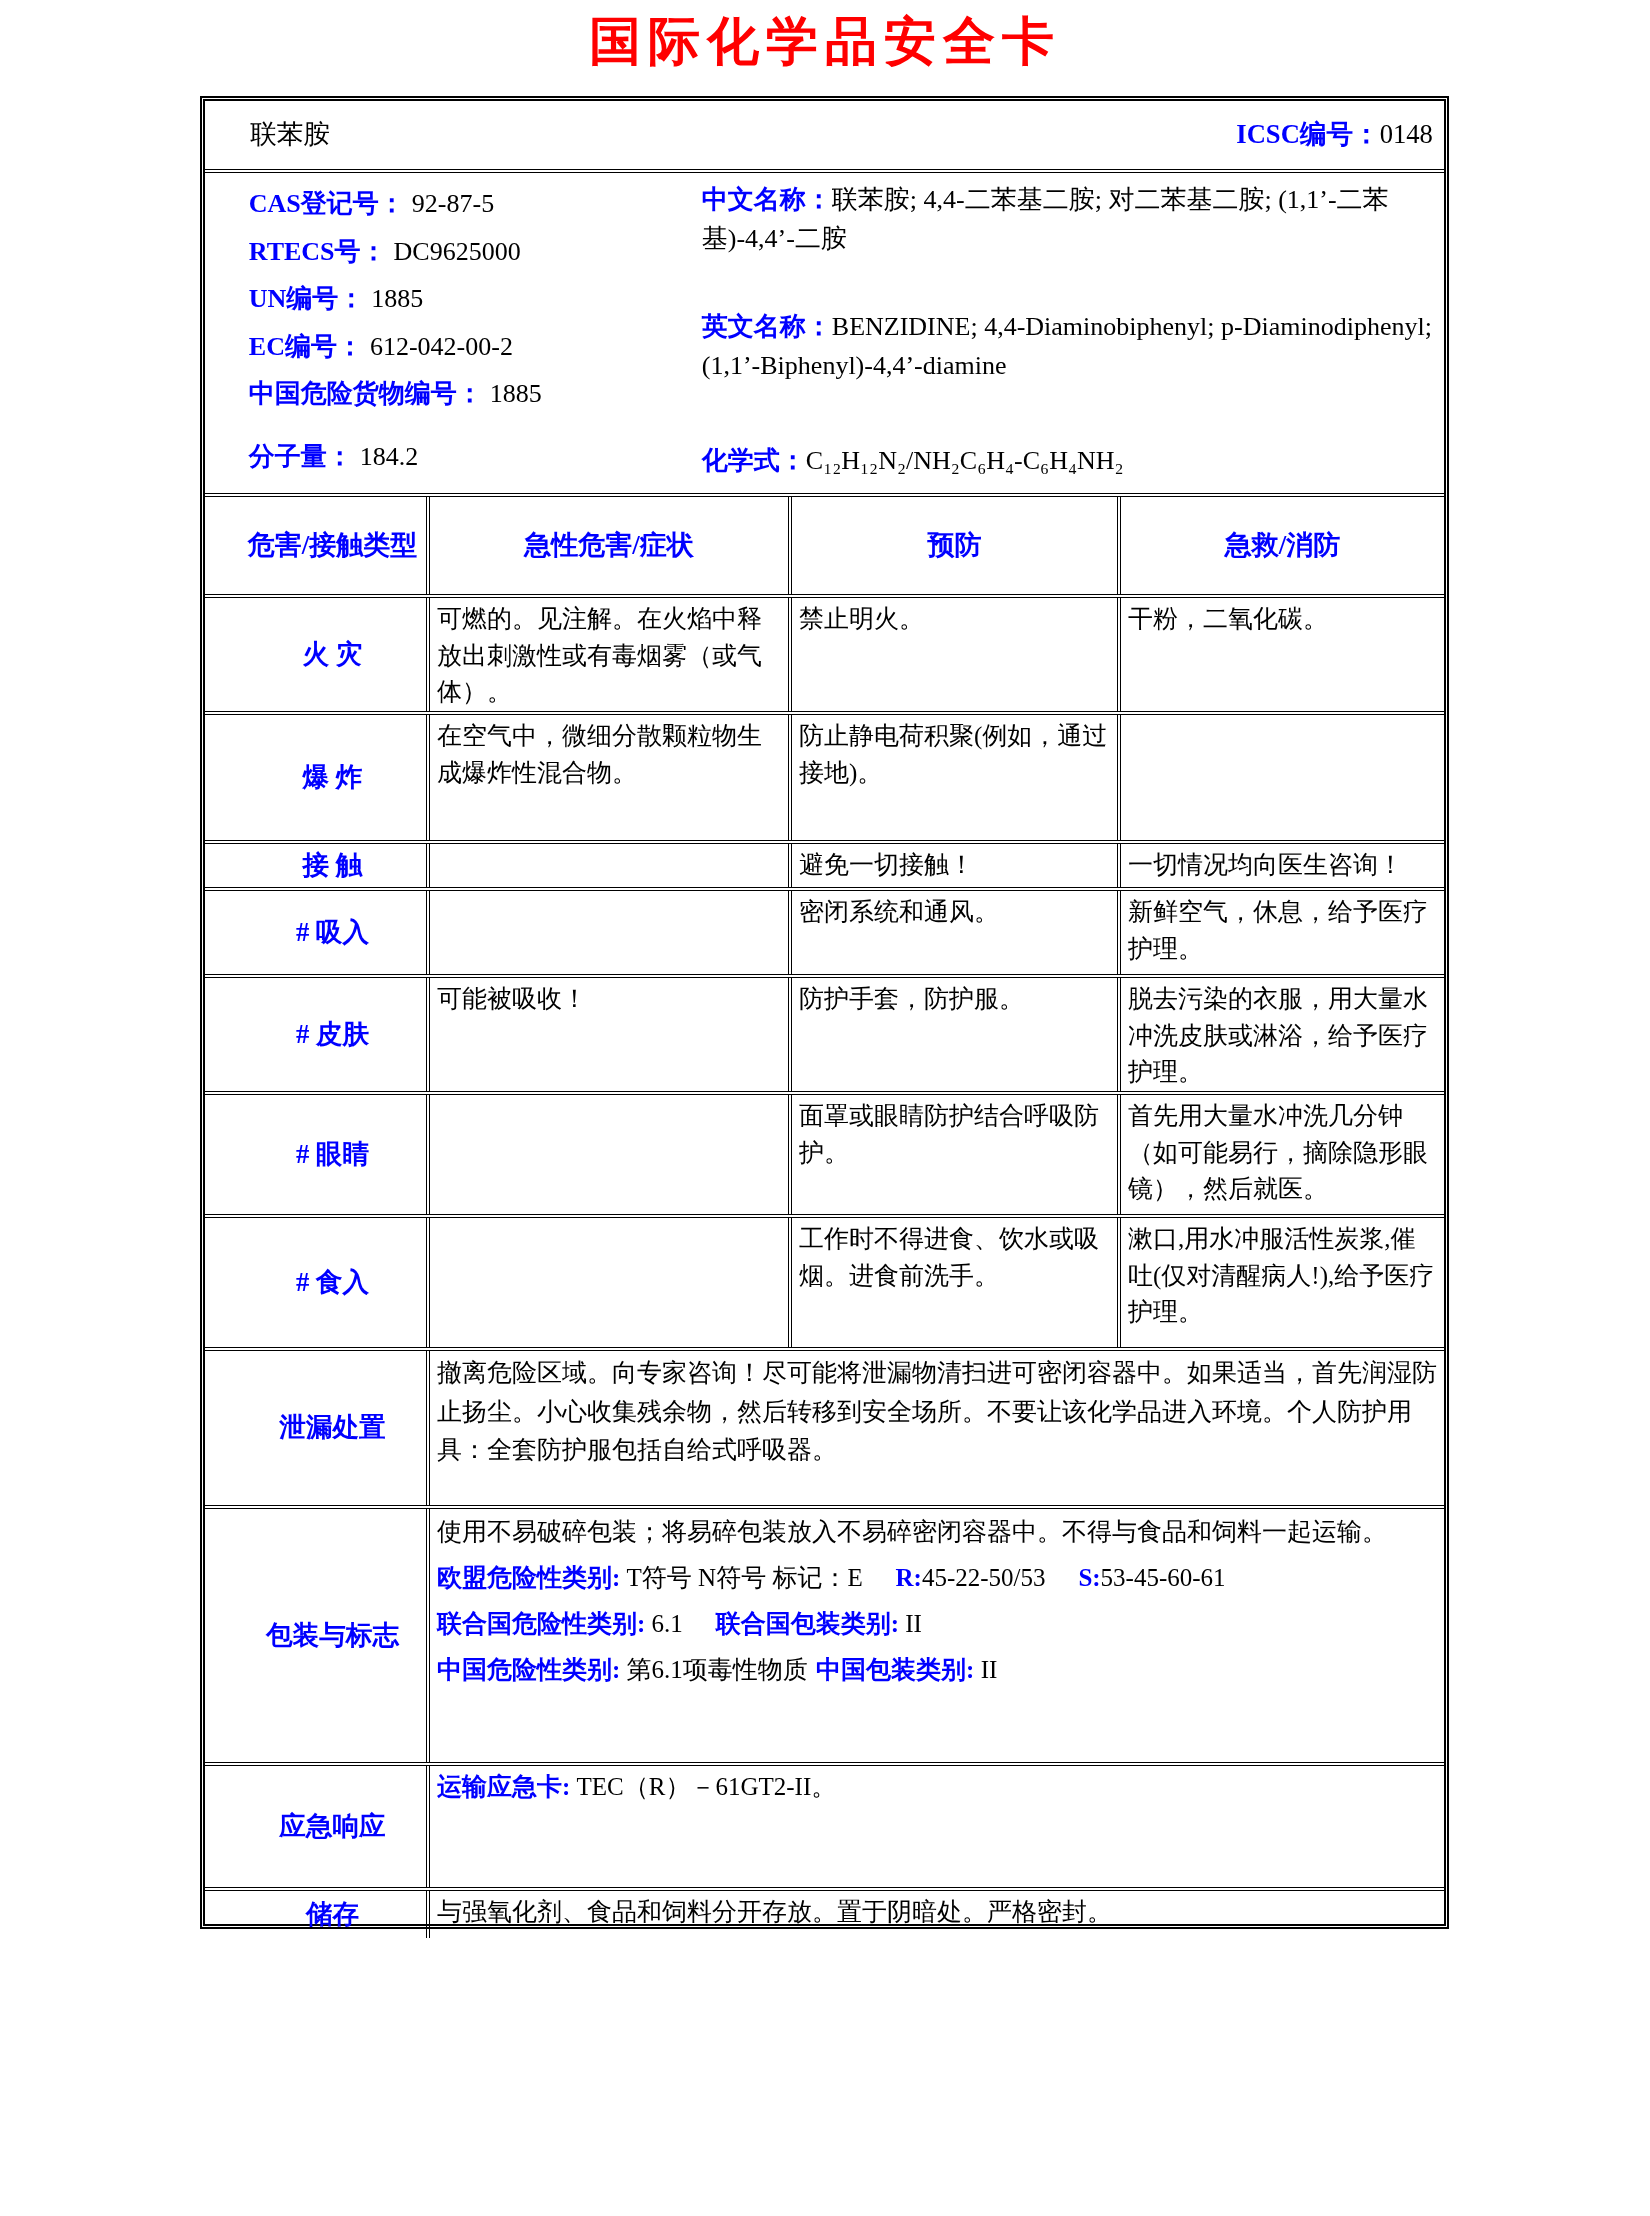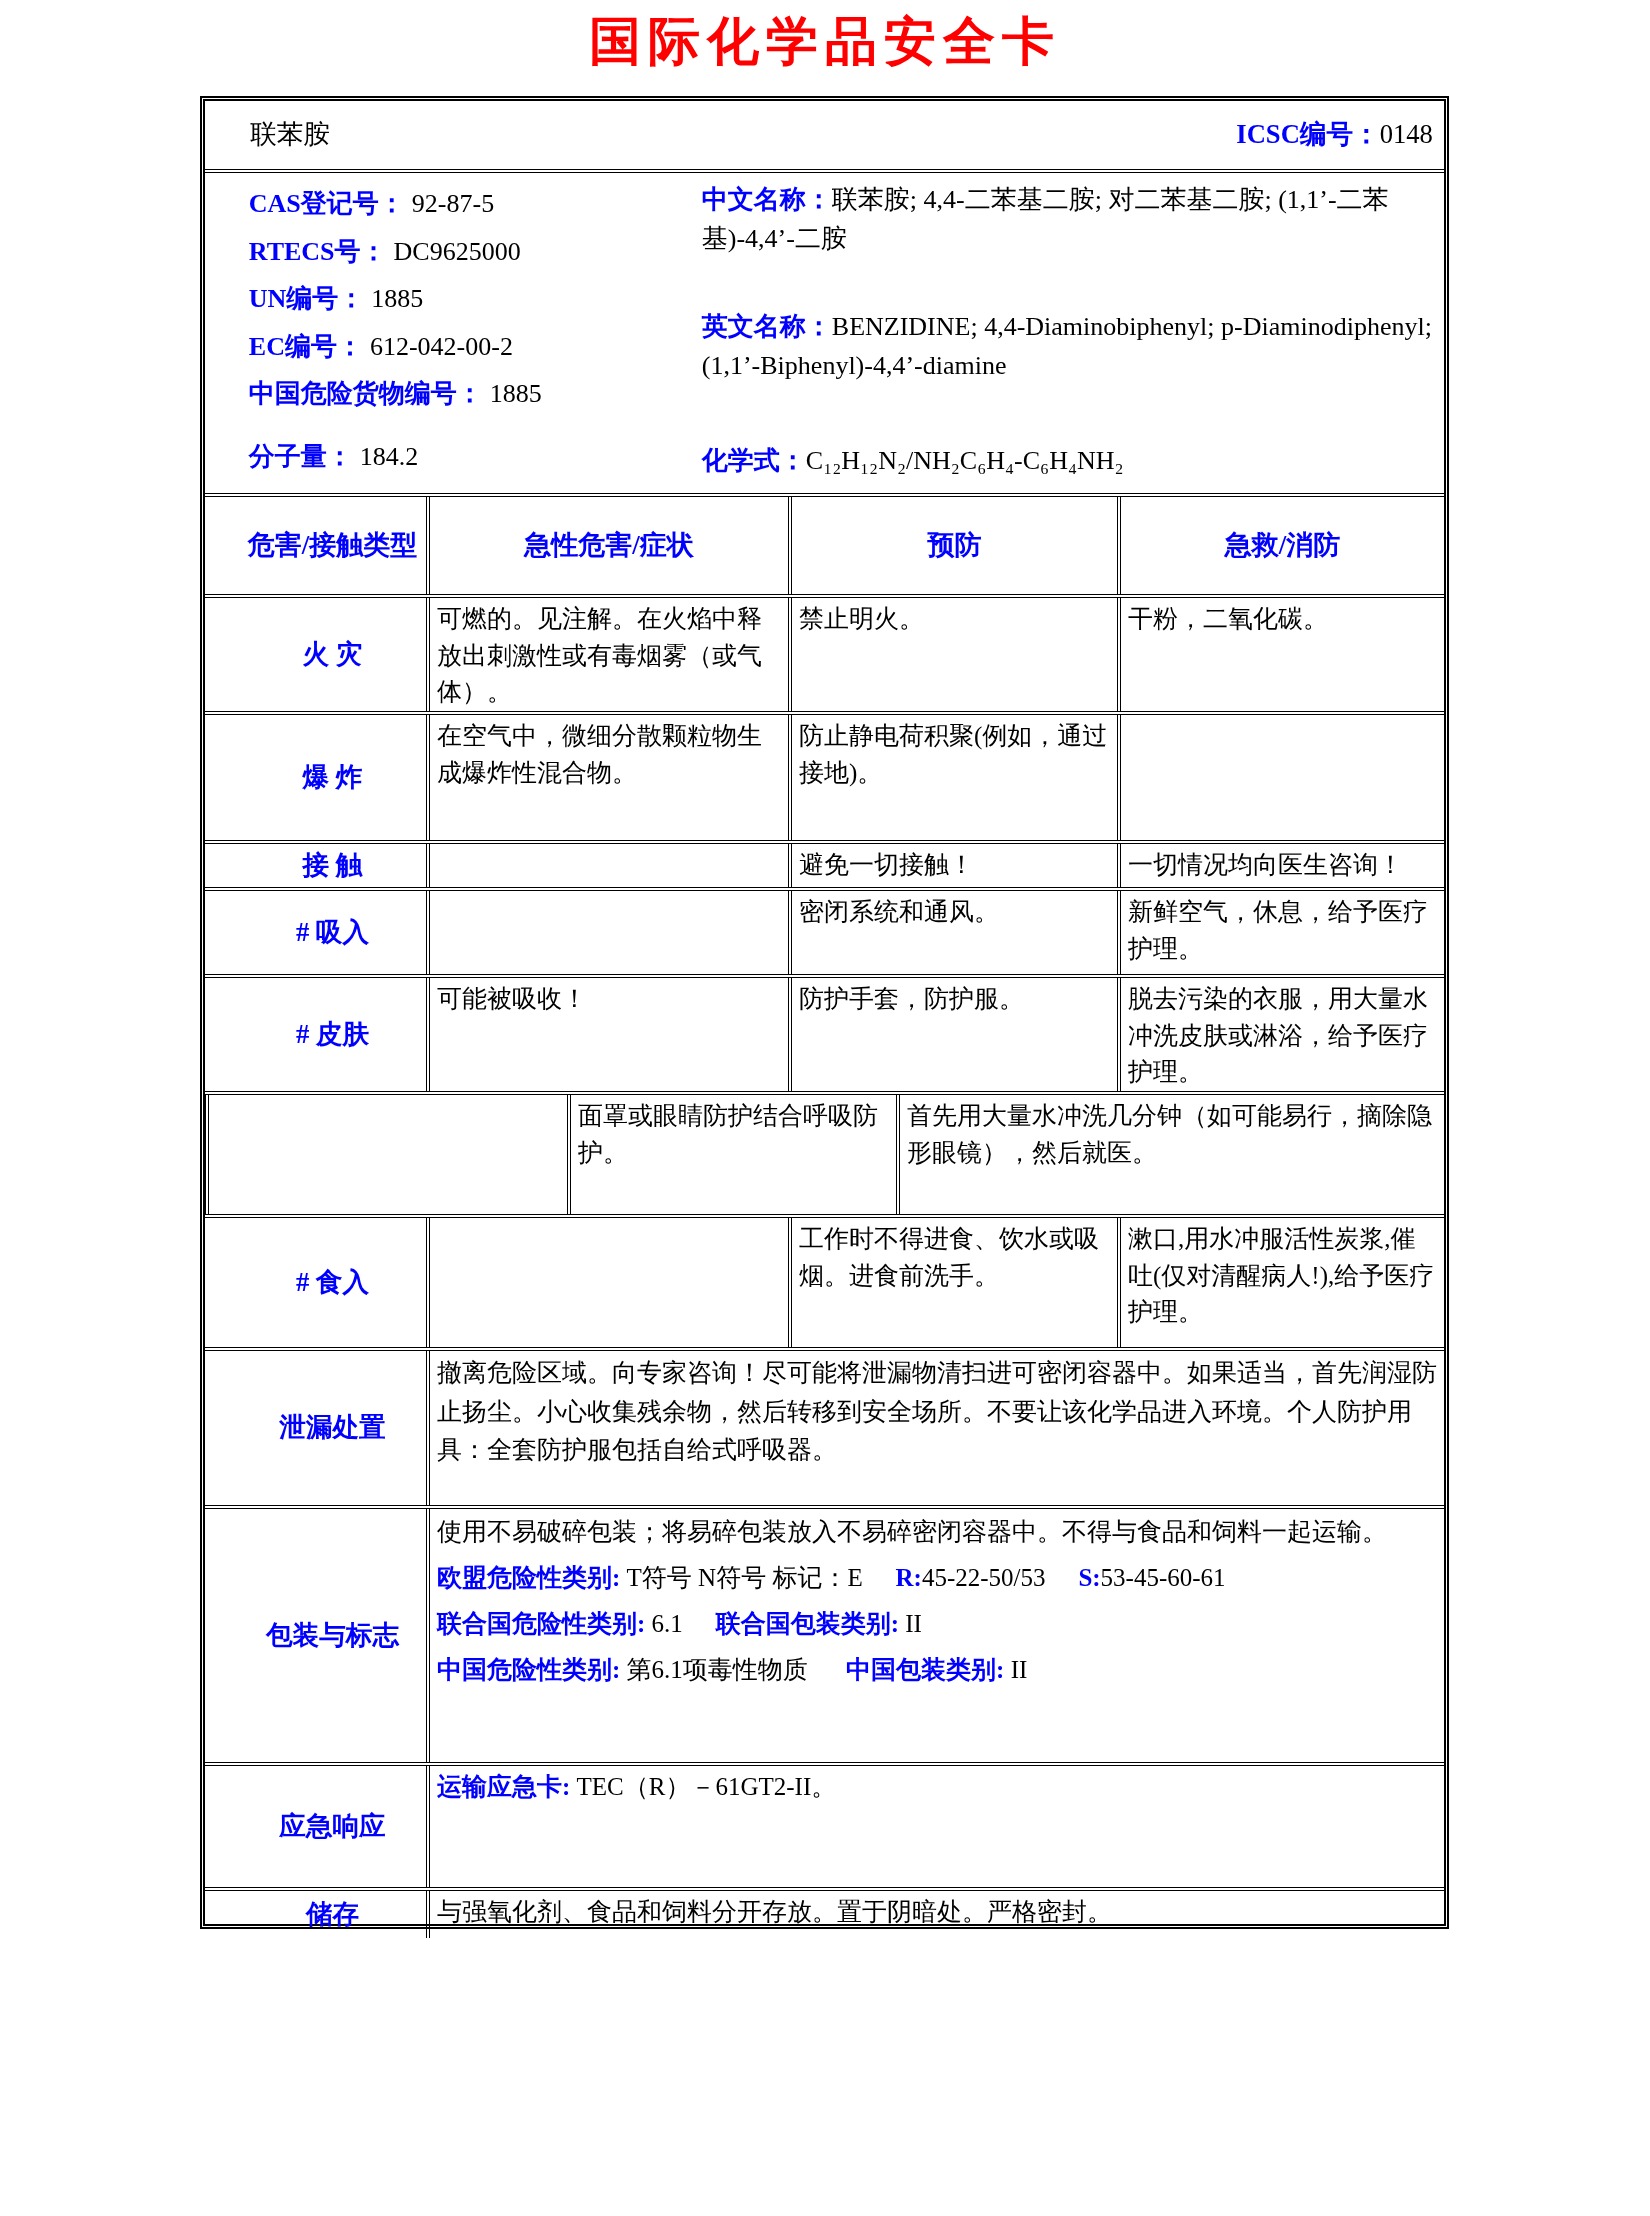--- a/index.html
+++ b/index.html
@@ -60,21 +60,21 @@
 
   .body-cell { padding:2.8px 5.6px 4.2px 7px; }
 
   
   .merged { flex:1; }
   .spill-text { line-height:1.55; }
   .pkg-cell { line-height:1.62; }
   .pkg-line { display:block; margin-top:5.6px;font-family:Liberation Serif, serif; }
   .pkg-line .v { color:#000; font-weight:normal; }
   .gap-l { margin-left:26.6px; }
-  .gap-m { margin-left:32px; }
+  .gap-m { margin-left:2px; }
 </style>
 </head>
 <body>
 
 <div id="page">
 
   <div class="doc-title">国际化学品安全卡</div>
 
   <div class="card">
 
@@ -159,20 +159,21 @@
     </div>
 
     <div class="row" style="height:117px">
       <div class="cell nol c1 label-cell"># 皮肤</div>
       <div class="cell c2 body-cell">可能被吸收！</div>
       <div class="cell c3 body-cell">防护手套，防护服。</div>
       <div class="cell c4 body-cell">脱去污染的衣服，用大量水冲洗皮肤或淋浴，给予医疗护理。</div>
     </div>
 
     <div class="row" style="height:123px">
+      <div class="cell nol c1 label-cell"># 眼睛</div>
       <div class="cell c2 body-cell"></div>
       <div class="cell c3 body-cell">面罩或眼睛防护结合呼吸防护。</div>
       <div class="cell c4 body-cell">首先用大量水冲洗几分钟（如可能易行，摘除隐形眼镜），然后就医。</div>
     </div>
 
     <div class="row" style="height:133px">
       <div class="cell nol c1 label-cell"># 食入</div>
       <div class="cell c2 body-cell"></div>
       <div class="cell c3 body-cell">工作时不得进食、饮水或吸烟。进食前洗手。</div>
       <div class="cell c4 body-cell">漱口,用水冲服活性炭浆,催吐(仅对清醒病人!),给予医疗护理。</div>

